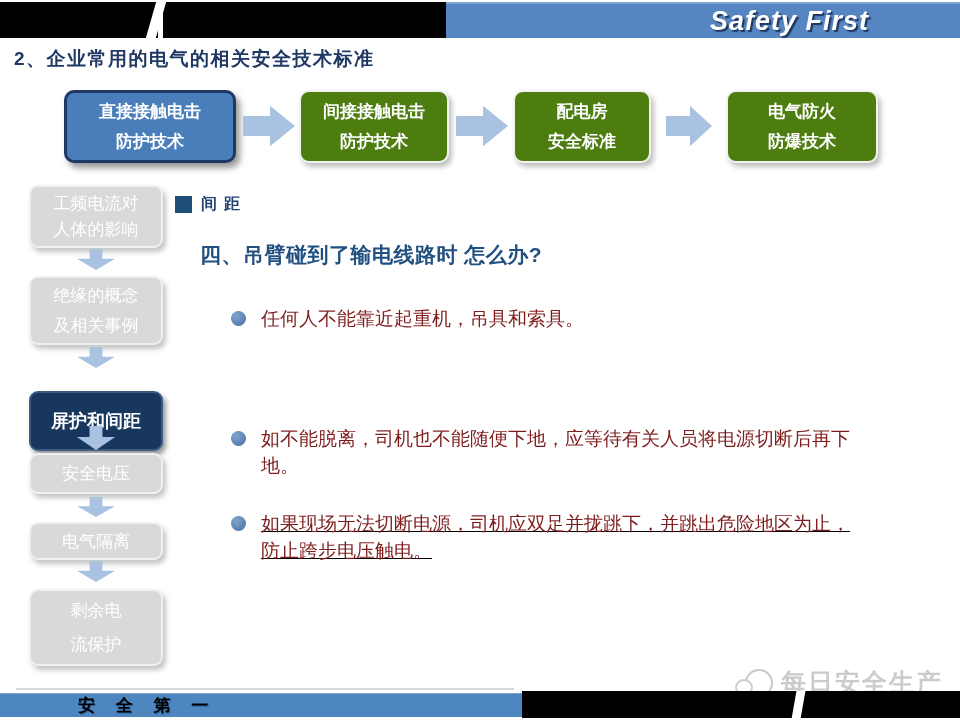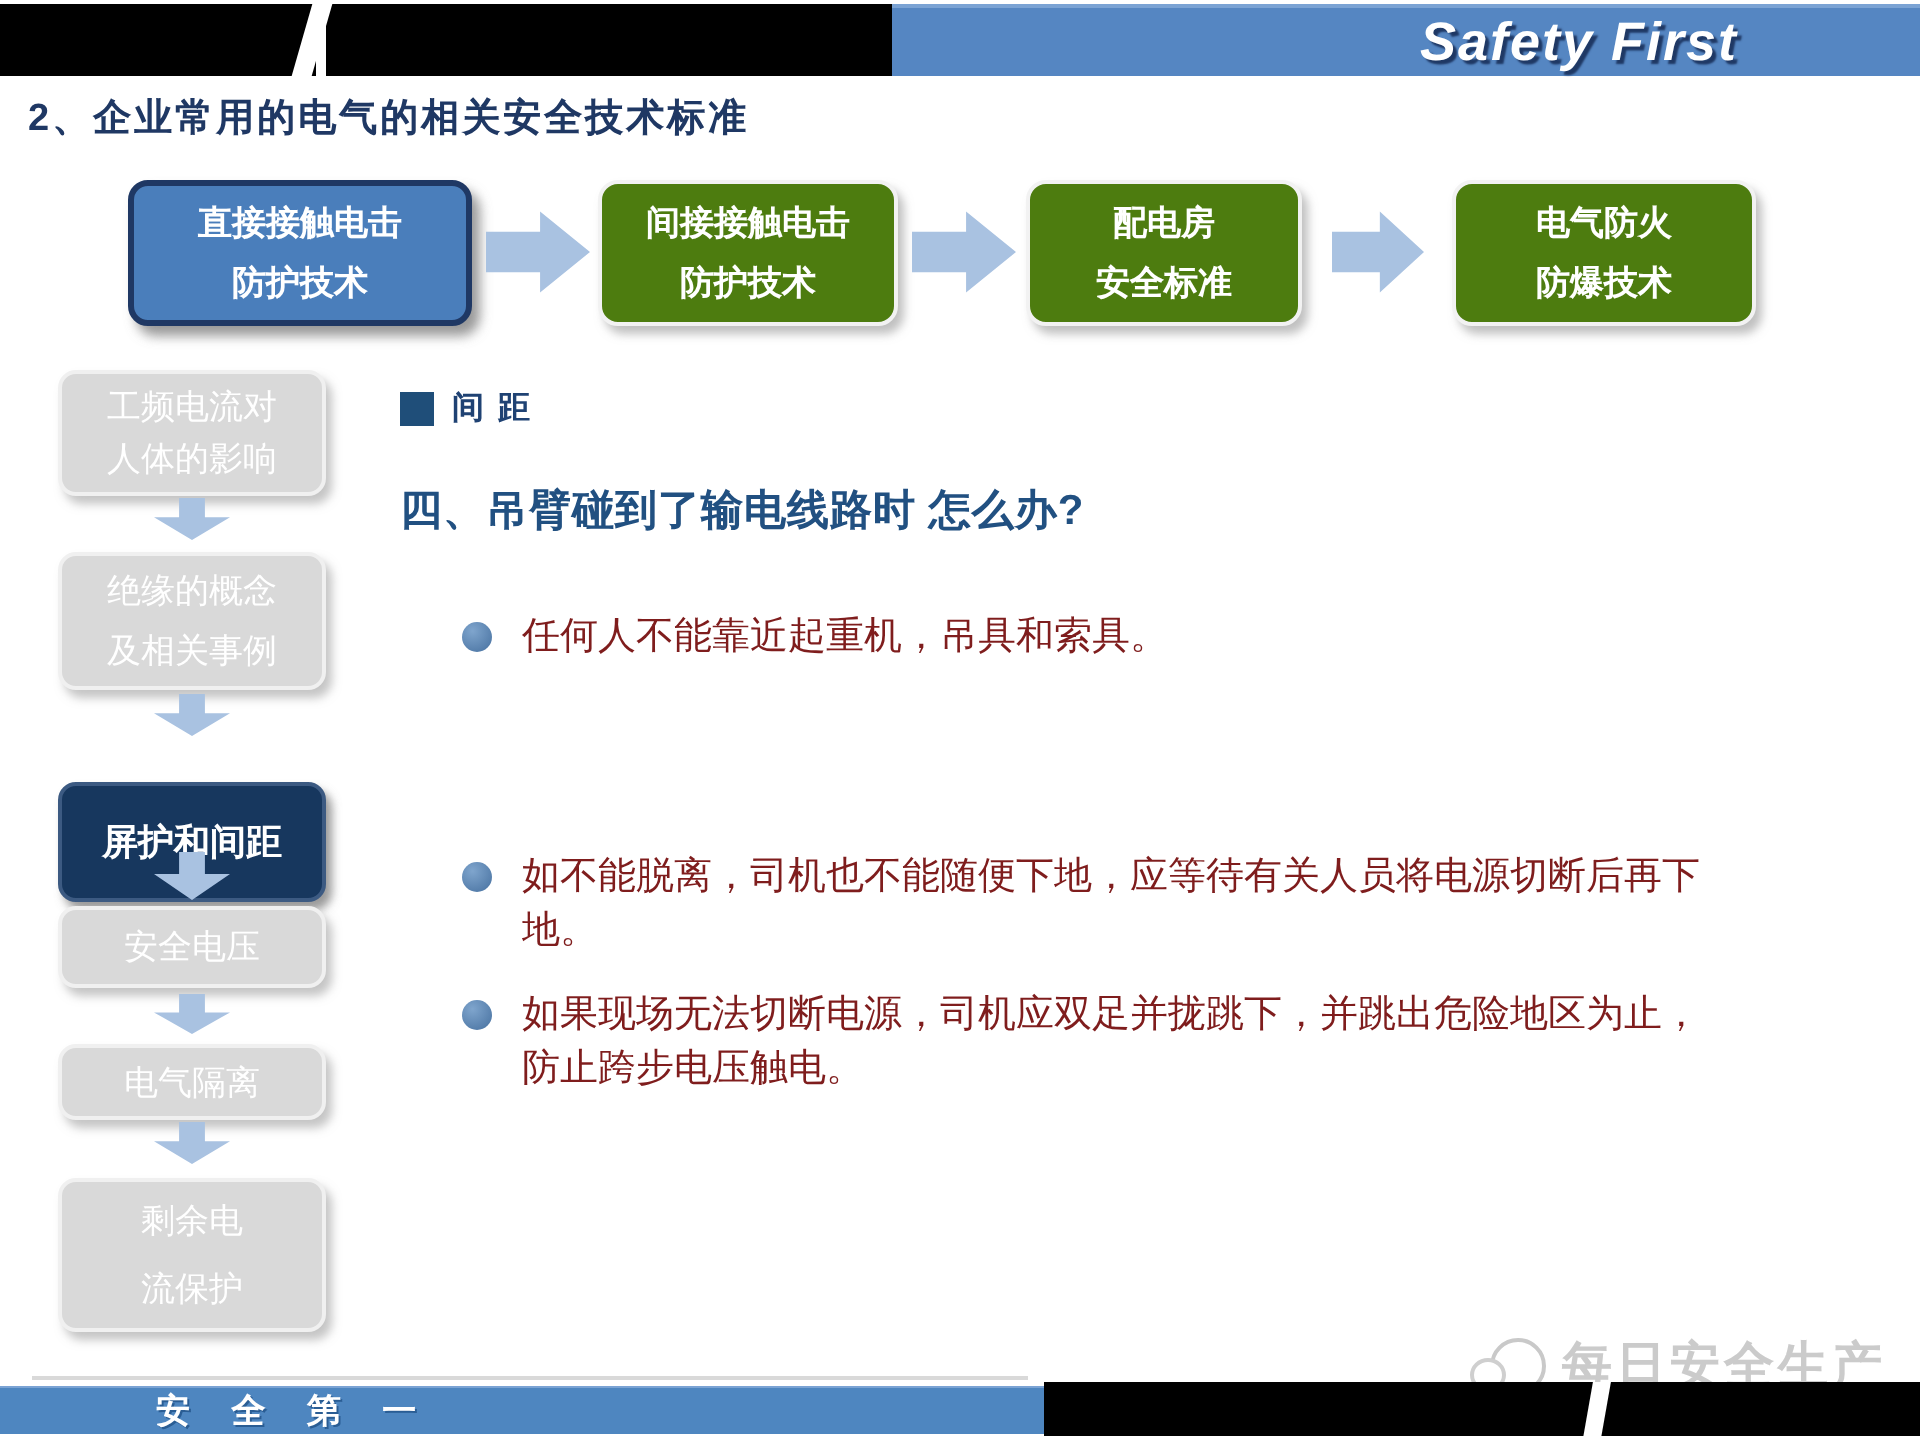--- a/index.html
+++ b/index.html
@@ -48,37 +48,37 @@
   .sb5{top:522px;height:38px;}
   .sb6{top:589px;height:77px;}
   .darrow{position:absolute;left:77px;width:38px;background:#a9c2e1;
     clip-path:polygon(33% 0,67% 0,67% 46%,100% 46%,50% 100%,0 46%,33% 46%);}
   .da1{top:249px;height:21px;}
   .da2{top:347px;height:21px;}
   .da3{top:426px;height:24px;}
   .da4{top:497px;height:20px;}
   .da5{top:561px;height:21px;}
   
-  .topic-tag{position:absolute;left:200px;top:194px;display:flex;align-items:center;}
+  .topic-tag{position:absolute;left:175px;top:194px;display:flex;align-items:center;}
   .tag-square{width:17px;height:17px;background:#1f4e79;display:inline-block;}
   .tag-text{margin-left:9px;font-size:16px;color:#1f4273;letter-spacing:7px;font-weight:bold;}
   .heading{position:absolute;left:200px;top:241px;font-size:21px;font-weight:bold;color:#215081;letter-spacing:0.5px;}
   .bullet{position:absolute;left:231px;width:622px;display:flex;align-items:flex-start;}
   .bu1{top:306px;}
   .bu2{top:357px;}
   .bu3{top:426px;}
-  .bu4{top:495px;}
+  .bu4{top:511px;text-decoration:underline;}
   .dot{flex:0 0 15px;width:15px;height:15px;border-radius:50%;margin-top:5px;
     background:radial-gradient(circle at 35% 30%,#7fa5cd,#46709f);}
   .btext{margin-left:15px;font-size:19px;color:#7f1d1d;line-height:1.42;}
   
   .footer-line{position:absolute;left:16px;top:688px;width:498px;height:2px;background:#d9d9d9;}
   .fbar-blue{position:absolute;left:0;top:693px;width:522px;height:24px;background:#4e86c0;
     border-top:1px solid #7ba3d4;display:flex;align-items:center;box-sizing:border-box;}
-  .fbar-blue span{color:#ffffff;font-size:17px;font-weight:bold;letter-spacing:8px;padding-left:78px;
+  .fbar-blue span{color:#000000;font-size:17px;font-weight:bold;letter-spacing:8px;padding-left:78px;
     text-shadow:1px 1px 0 #2a5d94;}
   .fbar-black{position:absolute;left:522px;top:691px;width:438px;height:27px;background:#000000;overflow:hidden;}
   .fslash{position:absolute;left:272px;top:-2px;width:9px;height:32px;background:#ffffff;transform:skewX(-10deg);}
   .watermark{position:absolute;left:735px;top:666px;display:flex;align-items:center;}
   .wm-logo{position:relative;width:40px;height:32px;}
   .wm-c1{position:absolute;left:10px;top:2px;width:24px;height:24px;border-radius:50%;
     border:2px solid #c9c9c9;background:#ffffff;}
   .wm-c2{position:absolute;left:0;top:12px;width:14px;height:13px;border-radius:50%;
     border:2px solid #cfcfcf;background:#ffffff;}
   .wm-text{margin-left:6px;font-size:25px;font-weight:bold;color:#cbcbcb;letter-spacing:2px;

